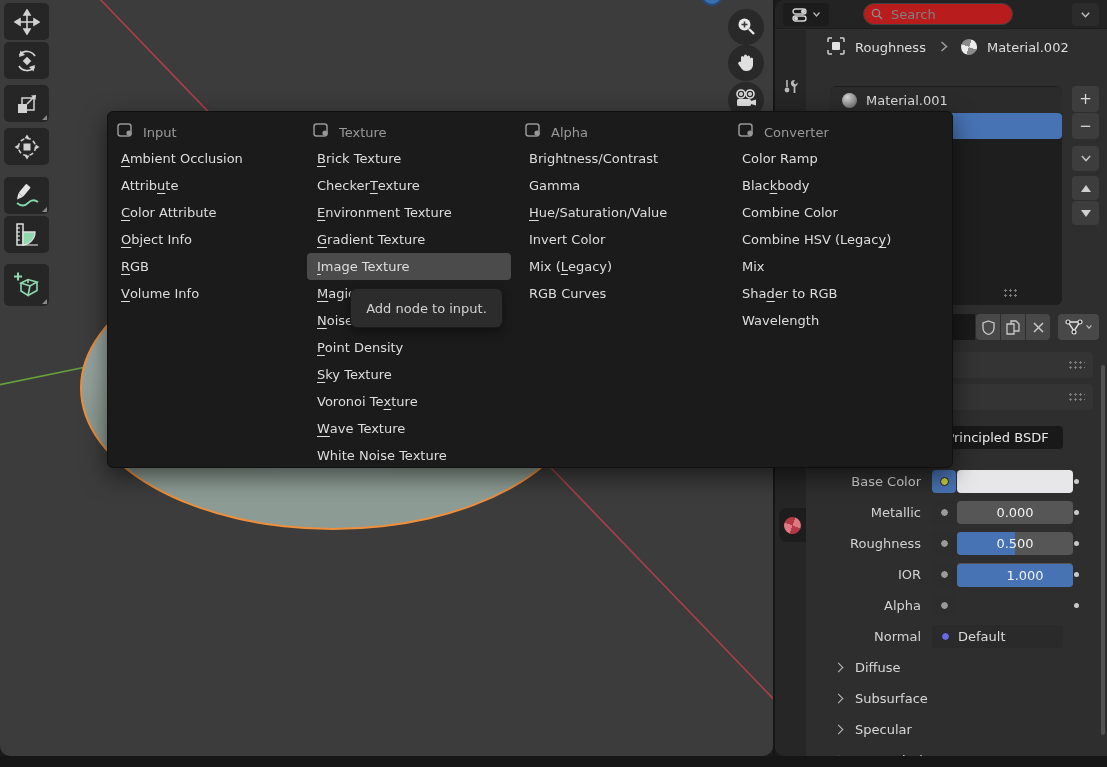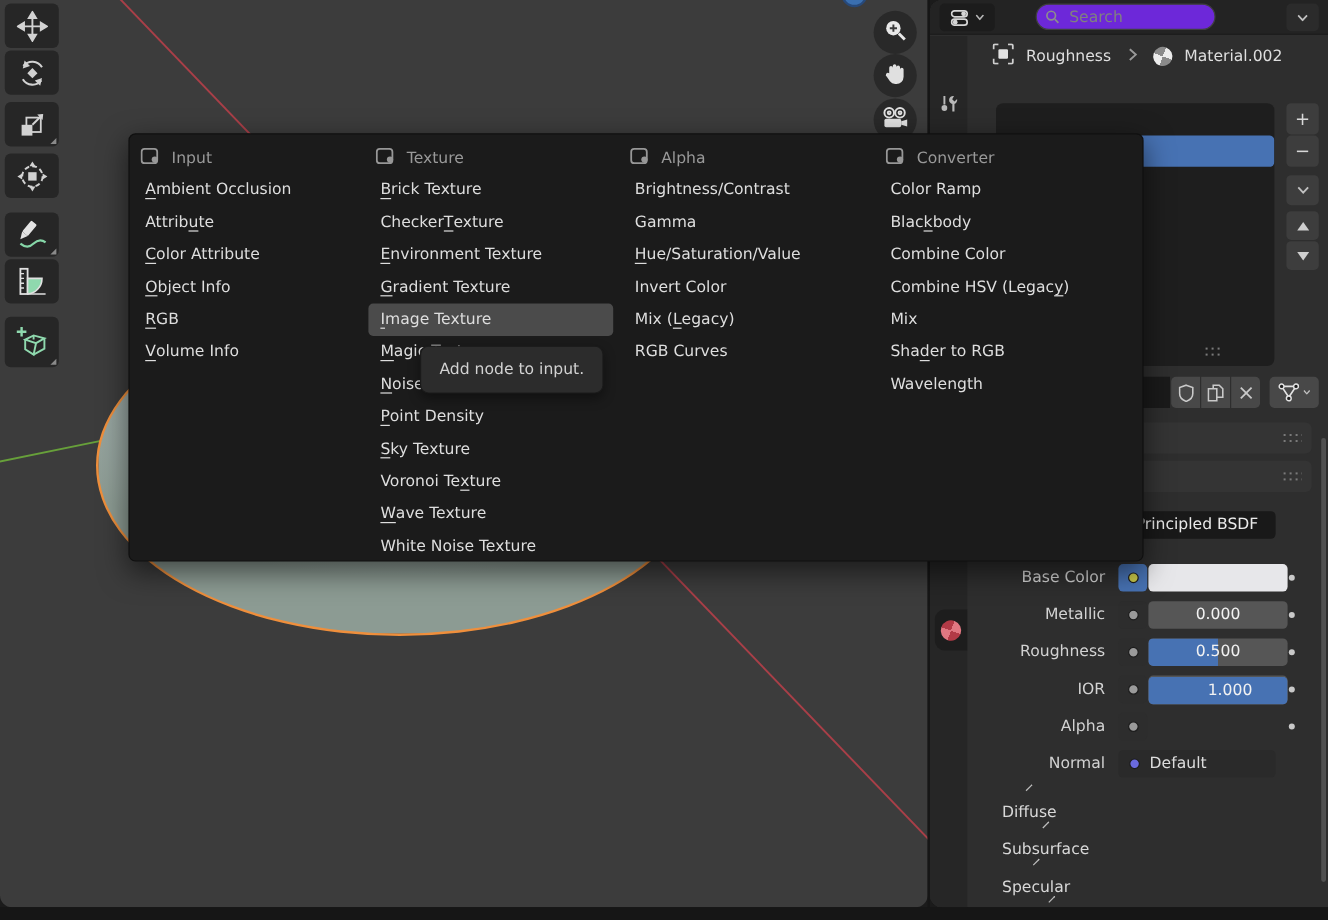--- a/index.html
+++ b/index.html
@@ -23,21 +23,21 @@
 
   
   .nav-btn{left:728px;width:36px;height:36px;border-radius:50%;background:rgba(38,38,38,.85);
            display:flex;align-items:center;justify-content:center;}
 
   
   #props{left:775px;top:0;width:332px;height:756px;background:#2e2e2e;border-radius:10px 0 0 10px;overflow:hidden;}
   #props-header{left:0;top:0;width:332px;height:29px;background:#232323;border-bottom:1px solid #1c1c1c;}
   #editor-type-btn{left:8px;top:3px;width:46px;height:23px;background:#1c1c1c;border-radius:4px;
       display:flex;align-items:center;justify-content:center;gap:3px;}
-  #search-box{left:88px;top:3px;width:150px;height:22px;background:#6d28d9;border:1px solid #404040;border-radius:11px;
+  #search-box{left:88px;top:3px;width:150px;height:22px;background:#b91c1c;border:1px solid #404040;border-radius:11px;
       display:flex;align-items:center;padding:0 7px;gap:6px;}
   #search-box input{background:transparent;border:none;outline:none;color:#bdbdbd;width:110px;font-size:13px;}
   #search-box input::placeholder{color:#808080;}
   #collapse-btn{left:297px;top:3px;width:27px;height:23px;background:#2b2b2b;border-radius:4px;
       display:flex;align-items:center;justify-content:center;}
 
   #tabstrip{left:0;top:30px;width:31px;height:726px;background:#262626;}
   .tab-icon{left:4px;width:24px;height:24px;display:flex;align-items:center;justify-content:center;}
   #tab-material{left:4px;top:478px;width:27px;height:34px;background:#1d1d1d;border-radius:8px 0 0 8px;
       display:flex;align-items:center;justify-content:center;}
@@ -83,21 +83,21 @@
   .socket-dot{width:9px;height:9px;border-radius:50%;border:1px solid #1c1c1c;}
   .widget{position:absolute;left:182px;width:116px;height:23px;border-radius:4px;overflow:hidden;
       display:flex;align-items:center;justify-content:center;color:#f2f2f2;}
   .widget.slider{background:#565656;}
   .widget .fill{position:absolute;left:0;top:0;bottom:0;background:#4772b3;}
   .widget .val{position:relative;}
   .widget.color{background:#e7e7ea;}
   .widget.dropdown{left:157px;width:131px;background:#2a2a2a;justify-content:flex-start;gap:8px;padding-left:9px;color:#dcdcdc;}
   .keydot{position:absolute;left:299px;width:5px;height:5px;border-radius:50%;background:#c9c9c9;}
 
-  .subpanel{position:absolute;left:60px;height:22px;display:flex;align-items:center;gap:13px;color:#d8d8d8;flex-direction:column;}
+  .subpanel{position:absolute;left:60px;height:22px;display:flex;align-items:center;gap:13px;color:#d8d8d8;}
   .chev-r{width:7px;height:7px;border-right:1.6px solid #bdbdbd;border-bottom:1.6px solid #bdbdbd;transform:rotate(-45deg);}
 
   #props-scroll{left:326px;top:365px;width:4px;height:370px;background:#515151;border-radius:2px;}
 
   
   #add-menu{left:107px;top:111px;width:846px;height:357px;background:#1b1b1b;border:1px solid #101010;border-radius:6px;
       box-shadow:0 8px 24px rgba(0,0,0,.55);z-index:50;}
   .menu-col{position:absolute;top:7px;}
   .menu-header{height:26px;display:flex;align-items:center;gap:9px;padding-left:6px;color:#999999;}
   .menu-item{height:27px;display:flex;align-items:center;padding-left:10px;color:#dedede;white-space:nowrap;border-radius:4px;}
@@ -315,20 +315,24 @@
         <svg width="8" height="11" viewBox="0 0 8 11">
             <path d="M1.5 1 L6.5 5.5 L1.5 10" fill="none" stroke="#9a9a9a" stroke-width="1.6"></path>
           </svg>
       </span>
       <span style="margin-left:13px;" class="mat-sphere-w"></span>
       <span class="crumb-txt" style="margin-left:10px;">Material.002</span>
 
     </div>
 
     <div class="abs" id="slot-list">
+        <div class="slot-row first">
+          <span class="slot-sphere"></span>
+          <span>Material.001</span>
+        </div>
         <div class="slot-row sel"></div>
       </div>
     <div class="abs grip" id="list-grip"></div>
     <div id="slot-buttons">
         <div class="abs side-btn" style="top: 86px; height: 26px;">+</div>
         <div class="abs side-btn" style="top: 113px; height: 26px;">−</div>
         <div class="abs side-btn" style="top: 146px; height: 25px;">
           <svg width="10" height="7" viewBox="0 0 9 6">
             <path d="M0.8 0.8 L4.5 4.8 L8.2 0.8" fill="none" stroke="#c0c0c0" stroke-width="1.4"></path>
           </svg>

